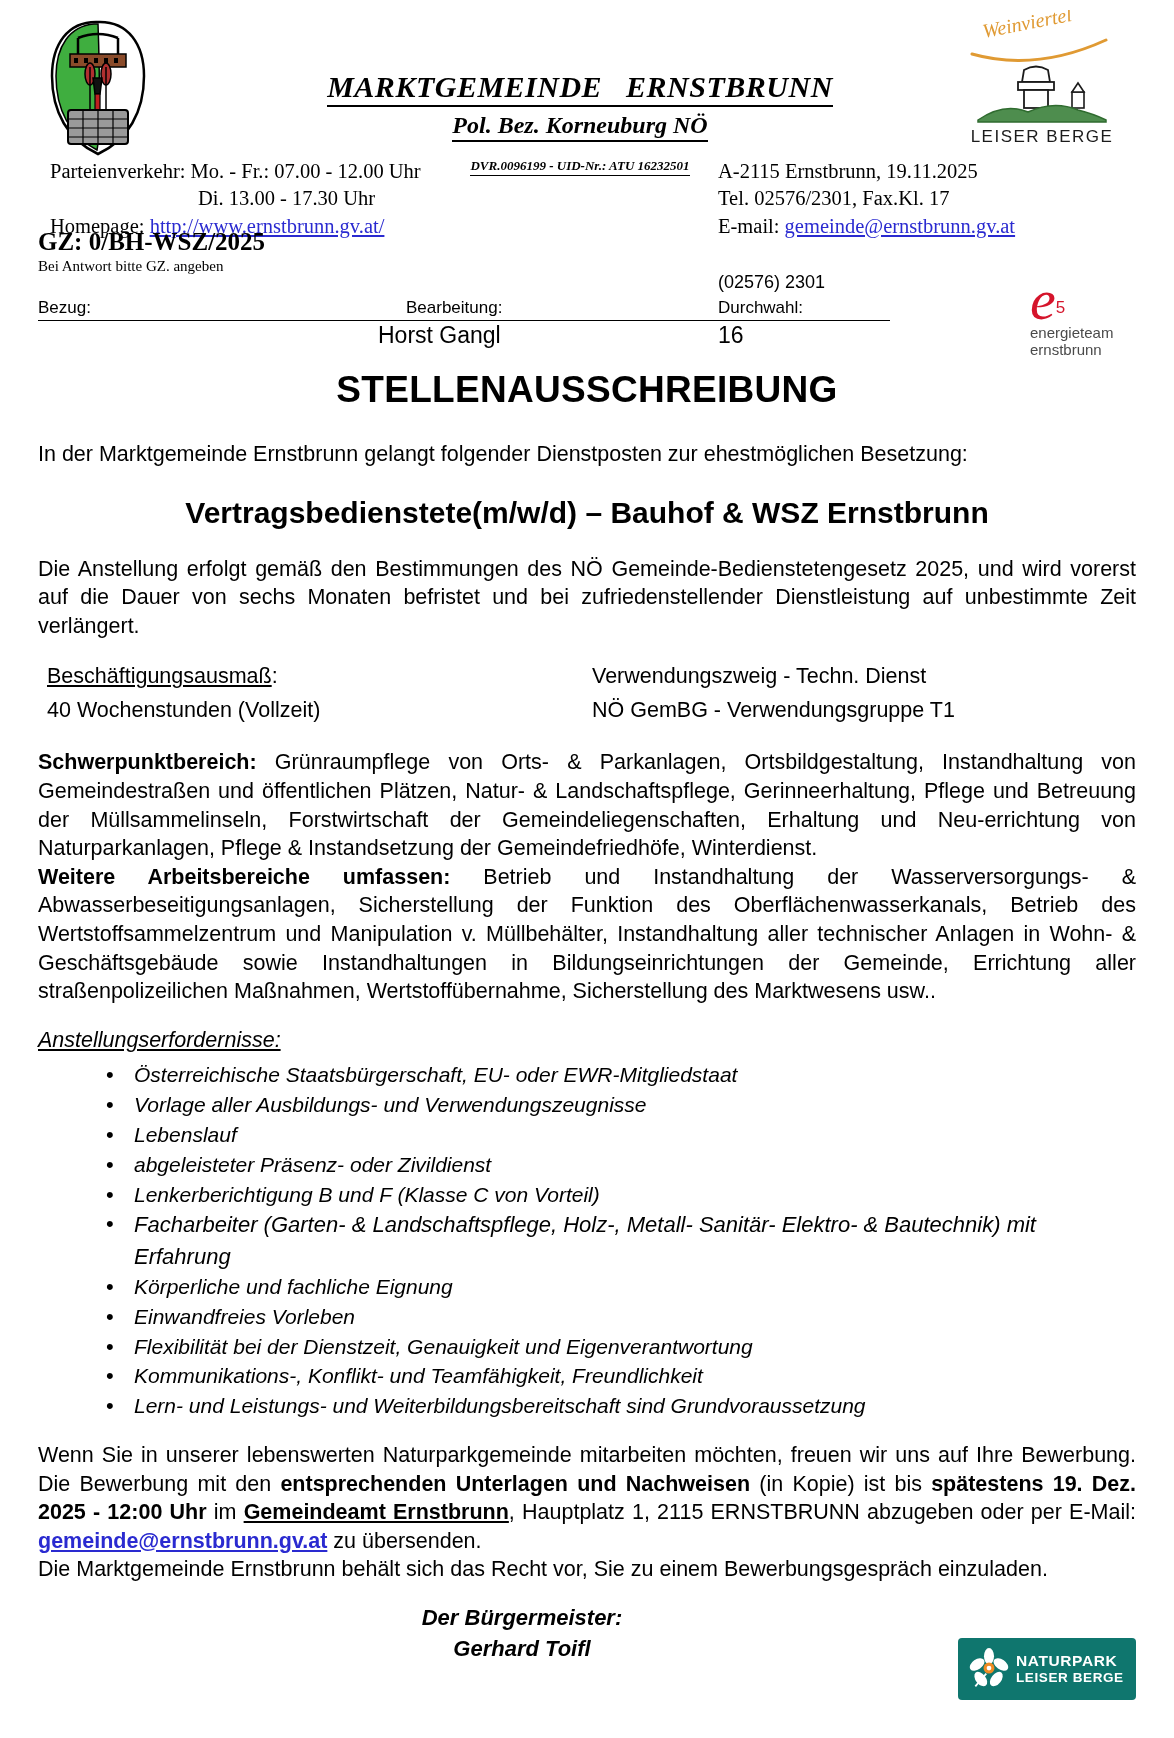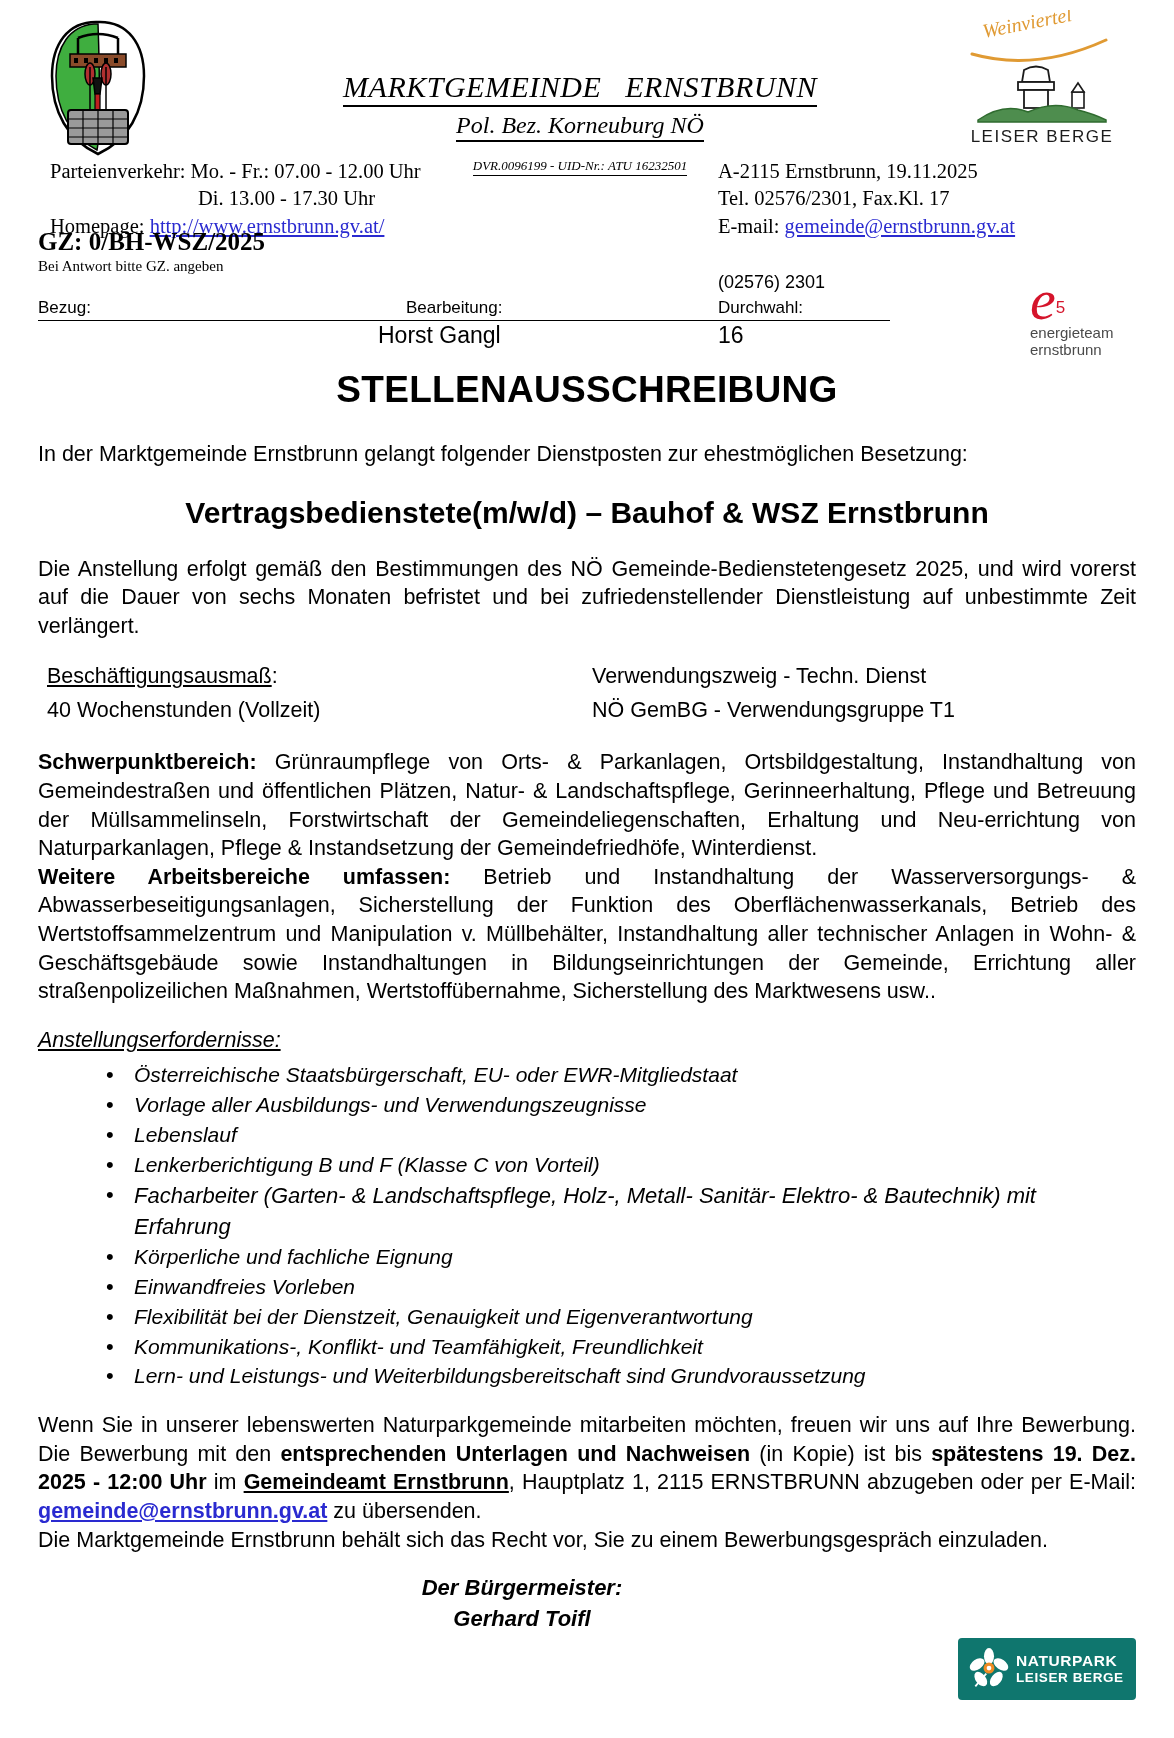--- a/index.html
+++ b/index.html
@@ -36,21 +36,21 @@
     height: 140px;
   }
   .head-center {
     position: absolute;
     left: 250px;
     top: 70px;
     width: 660px;
     text-align: center;
     font-family: "Liberation Serif", serif;
     font-style: italic;
-    font-weight: normal;
+    font-weight: bold;
   }
   .head-line1 {
     font-size: 30px;
     letter-spacing: 0.5px;
     border-bottom: 2.5px solid #000;
     display: inline-block;
     padding-bottom: 1px;
     white-space: pre;
   }
   .head-line2 {
@@ -423,20 +423,21 @@
       <p><b class="bold">Schwerpunktbereich:</b><span> Grünraumpflege von Orts- &amp; Parkanlagen, Ortsbildgestaltung, Instandhaltung von Gemeindestraßen und öffentlichen Plätzen, Natur- &amp; Landschaftspflege, Gerinneerhaltung, Pflege und Betreuung der Müllsammelinseln, Forstwirtschaft der Gemeindeliegenschaften, Erhaltung und Neu-errichtung von Naturparkanlagen, Pflege &amp; Instandsetzung der Gemeindefriedhöfe, Winterdienst.</span></p>
       <p><b class="bold">Weitere Arbeitsbereiche umfassen:</b><span> Betrieb und Instandhaltung der Wasserversorgungs- &amp; Abwasserbeseitigungsanlagen, Sicherstellung der Funktion des Oberflächenwasserkanals, Betrieb des Wertstoffsammelzentrum und Manipulation v. Müllbehälter, Instandhaltung aller technischer Anlagen in Wohn- &amp; Geschäftsgebäude sowie Instandhaltungen in Bildungseinrichtungen der Gemeinde, Errichtung aller straßenpolizeilichen Maßnahmen, Wertstoffübernahme, Sicherstellung des Marktwesens usw..</span></p>
     </div>
 
     <h3 class="req-head">Anstellungserfordernisse:</h3>
 
     <ul class="req-list">
       <li>Österreichische Staatsbürgerschaft, EU- oder EWR-Mitgliedstaat</li>
       <li>Vorlage aller Ausbildungs- und Verwendungszeugnisse</li>
       <li>Lebenslauf</li>
+      <li>abgeleisteter Präsenz- oder Zivildienst</li>
       <li>Lenkerberichtigung B und F (Klasse C von Vorteil)</li>
       <li class="small">Facharbeiter (Garten- &amp; Landschaftspflege, Holz-, Metall- Sanitär- Elektro- &amp; Bautechnik) mit Erfahrung</li>
       <li>Körperliche und fachliche Eignung</li>
       <li>Einwandfreies Vorleben</li>
       <li>Flexibilität bei der Dienstzeit, Genauigkeit und Eigenverantwortung</li>
       <li>Kommunikations-, Konflikt- und Teamfähigkeit, Freundlichkeit</li>
       <li>Lern- und Leistungs- und Weiterbildungsbereitschaft sind Grundvoraussetzung</li>
     </ul>
 
     <div class="closing">

